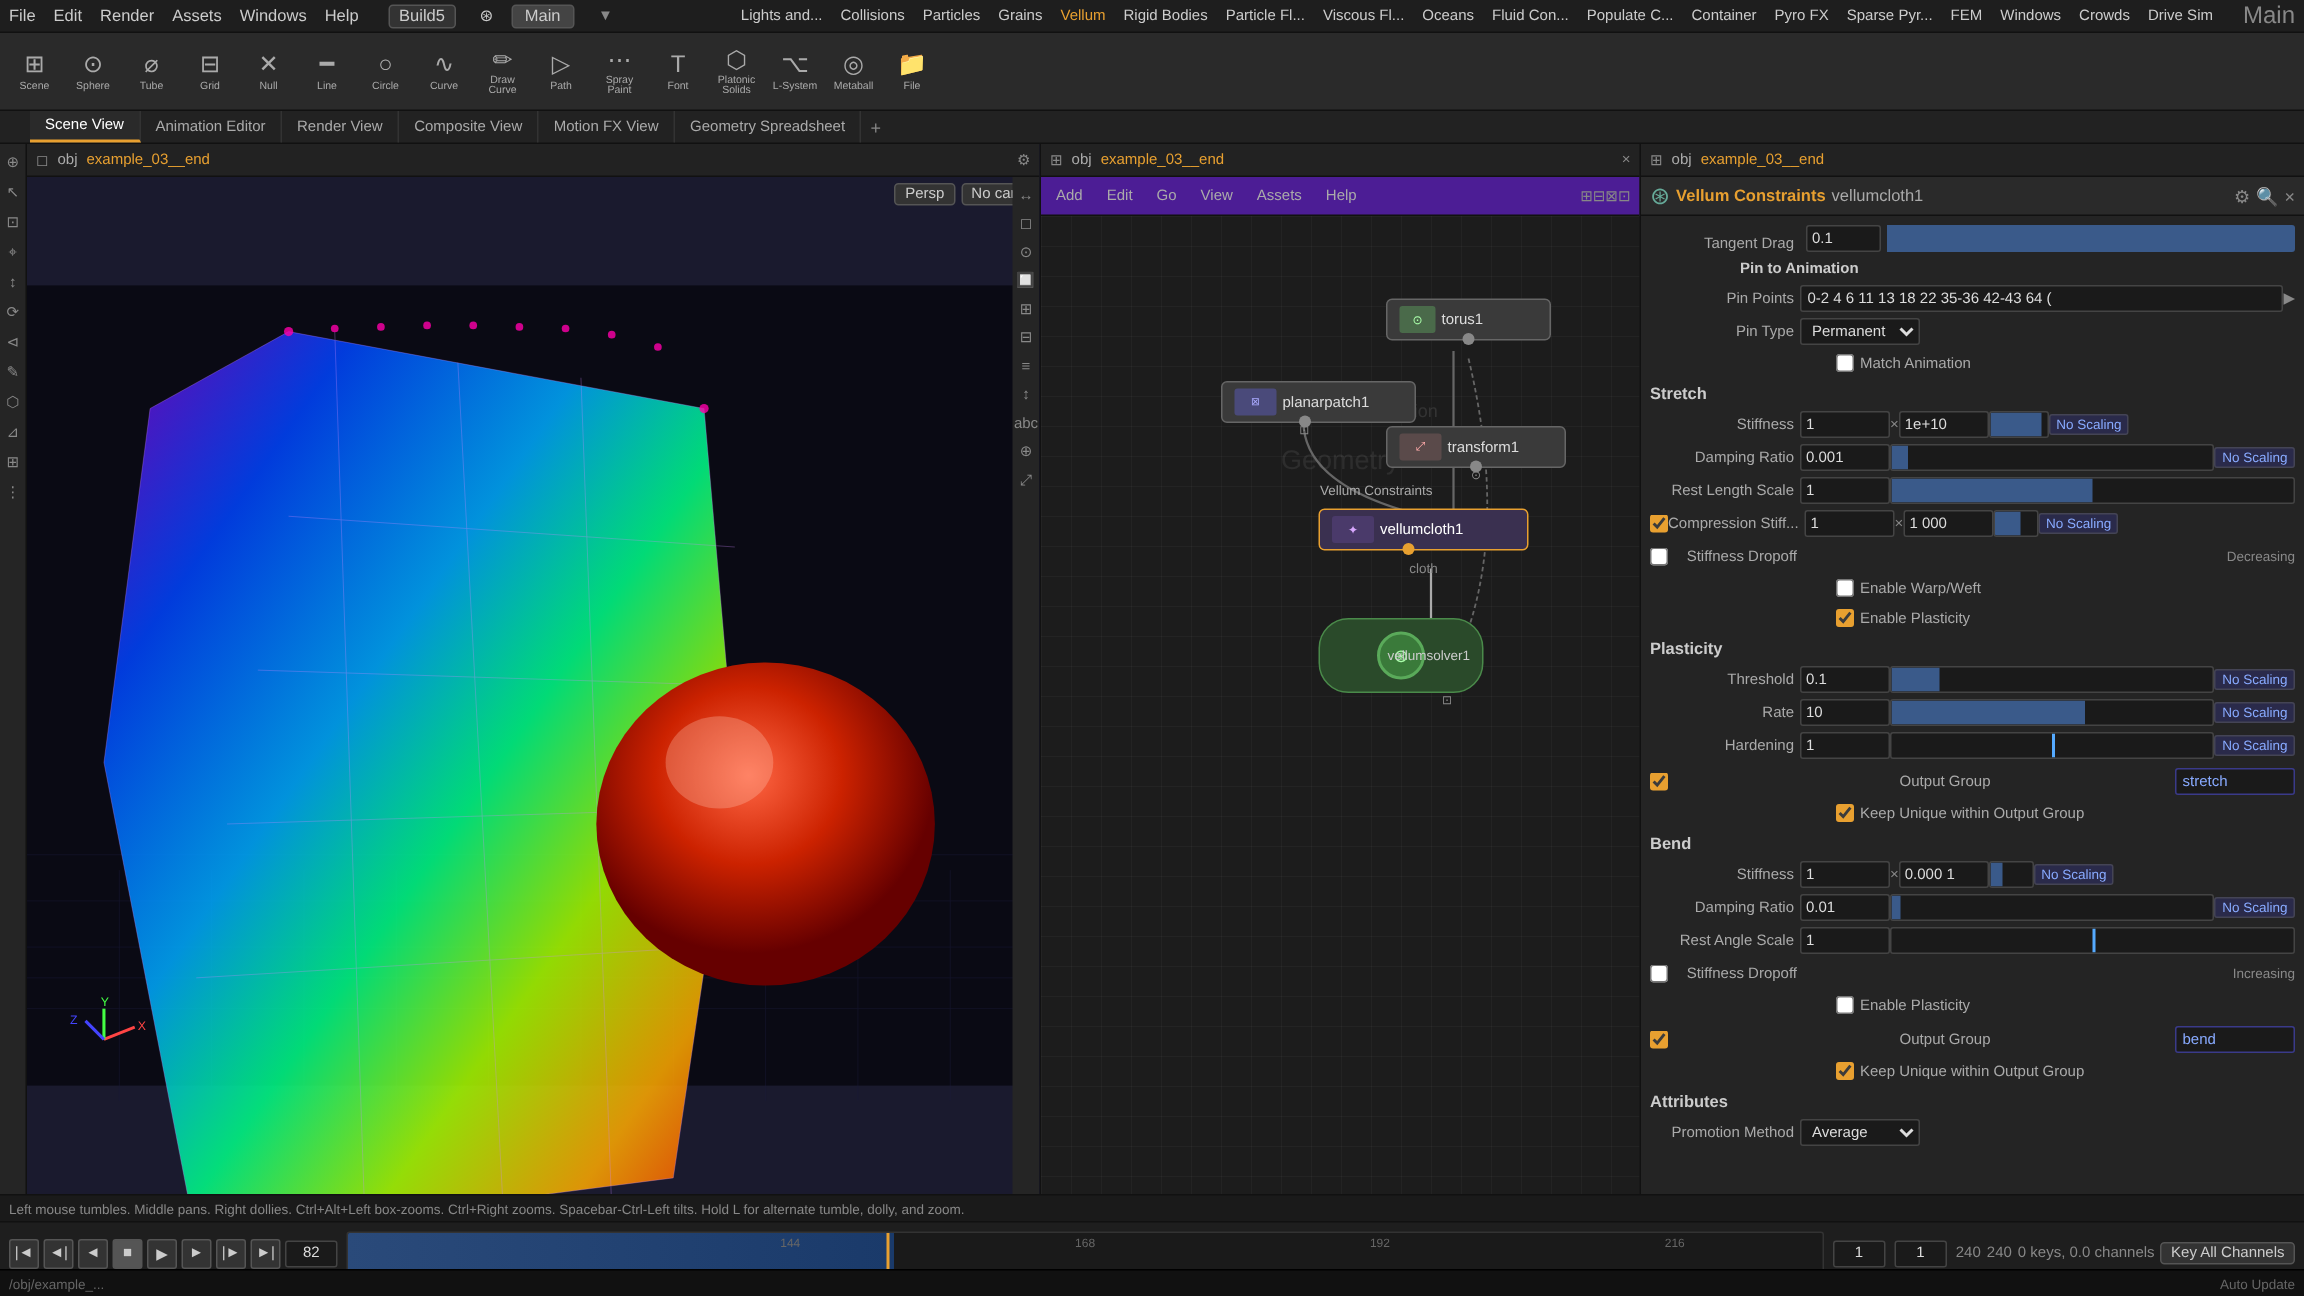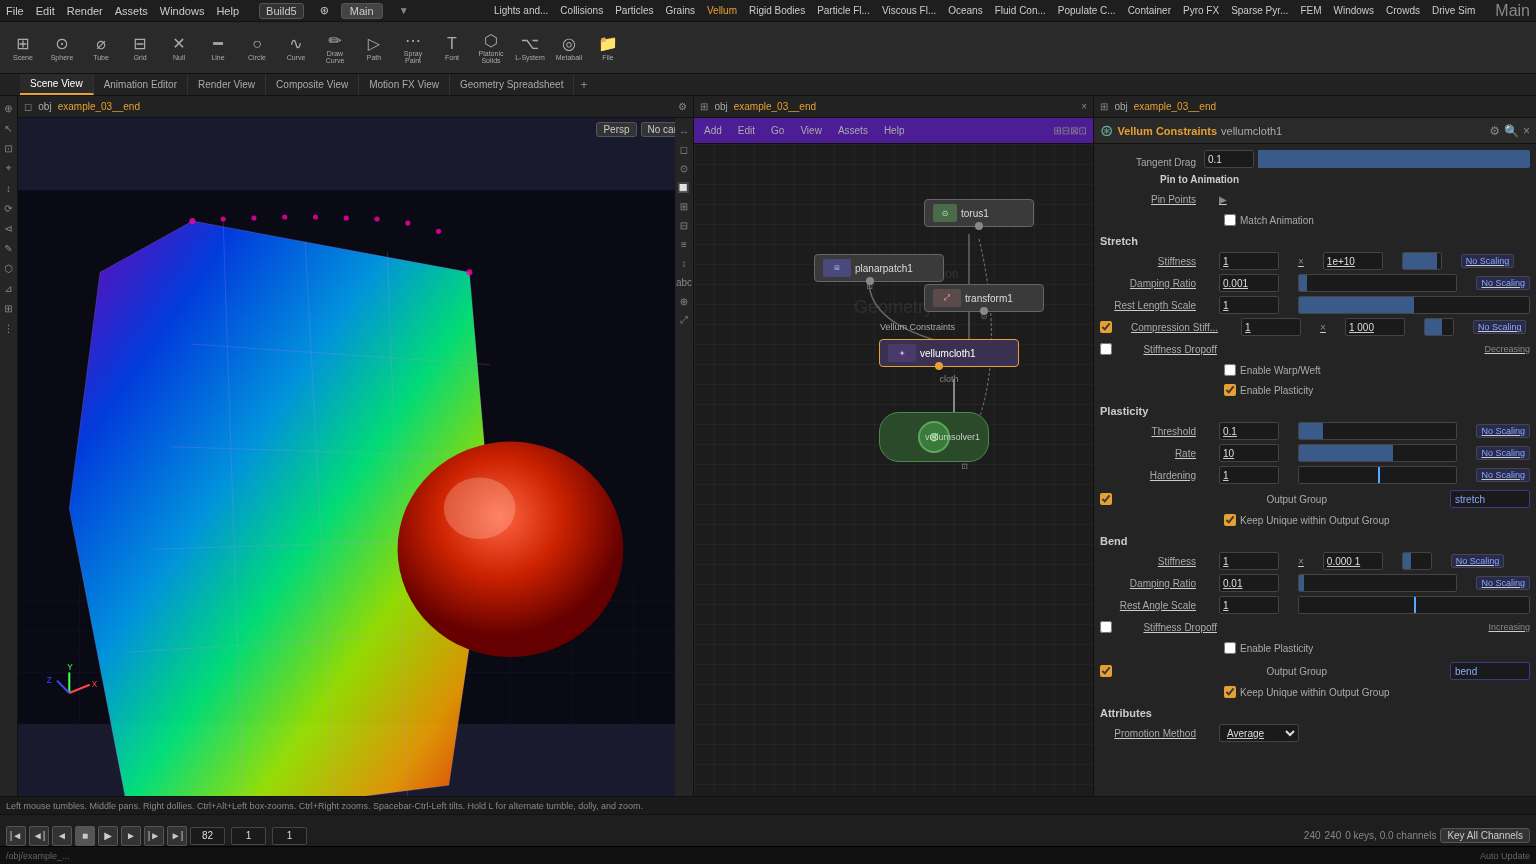--- a/index.html
+++ b/index.html
@@ -296,22 +296,21 @@
       font-size: 11px;
       color: #ccc;
       font-weight: bold;
       margin: 6px 0 4px 0;
     }
     .prop-row {
       display: flex;
       align-items: center;
       height: 20px;
       margin-bottom: 2px;
-      gap: 19px;
-      text-decoration: underline;
+      gap: 0;
     }
     .prop-label {
       font-size: 10px;
       color: #aaa;
       min-width: 100px;
       text-align: right;
       padding-right: 4px;
     }
     .prop-input {
       background: #1a1a1a;
@@ -903,23 +902,30 @@
         <input class="prop-input tangent-input" type="text" value="0.1" style="">
         <div class="tangent-slider">
           <div style="width:20%; height:100%; background:#3a5a8a;"></div>
         </div>
       </div>
 
       <div style="font-size:10px; color:#ccc; font-weight:bold; margin: 6px 0 4px 60px;">Pin to Animation</div>
 
       <div class="prop-row">
         <span class="prop-label">Pin Points</span>
+        <input class="pin-points-input" type="text" value="0-2 4 6 11 13 18 22 35-36 42-43 64 (" style="">
         <span style="font-size:10px; color:#888; cursor:pointer;">▶</span>
       </div>
 
+      <div class="prop-row">
+        <span class="prop-label">Pin Type</span>
+        <select class="prop-dropdown">
+          <option>Permanent</option>
+        </select>
+      </div>
 
       <div class="prop-row-check indent-row">
         <span style="width:100px;"></span>
         <input type="checkbox" class="prop-checkbox" style="">
         <span style="font-size:10px; color:#aaa;">Match Animation</span>
       </div>
 
       <div class="prop-section">
         <div class="prop-section-title">Stretch</div>
 
@@ -1106,20 +1112,31 @@
     <div class="play-btn">◄|</div>
     <div class="play-btn">◄</div>
     <div class="play-btn" style="background:#555;">■</div>
     <div class="play-btn">▶</div>
     <div class="play-btn">►</div>
     <div class="play-btn">|►</div>
     <div class="play-btn">►|</div>
     <input class="frame-input" type="text" value="82" style="">
   </div>
 
+  <div class="timeline-area">
+    <div class="timeline-bar"></div>
+    <div class="timeline-marker" style="left: 36.5%;"></div>
+    <div class="timeline-scale">
+      <div class="timeline-tick"></div>
+      <div class="timeline-tick">144</div>
+      <div class="timeline-tick">168</div>
+      <div class="timeline-tick">192</div>
+      <div class="timeline-tick">216</div>
+    </div>
+  </div>
 
   <input class="frame-input" type="text" value="1" style="">
   <input class="frame-input" type="text" value="1" style="">
 
   <div style="display:flex; align-items:center; gap:4px; margin-left:auto;">
     <span style="font-size:10px; color:#888;">240</span>
     <span style="font-size:10px; color:#888;">240</span>
     <span style="font-size:10px; color:#888; cursor:pointer;">0 keys, 0.0 channels</span>
     <span class="viewport-btn">Key All Channels</span>
   </div>

